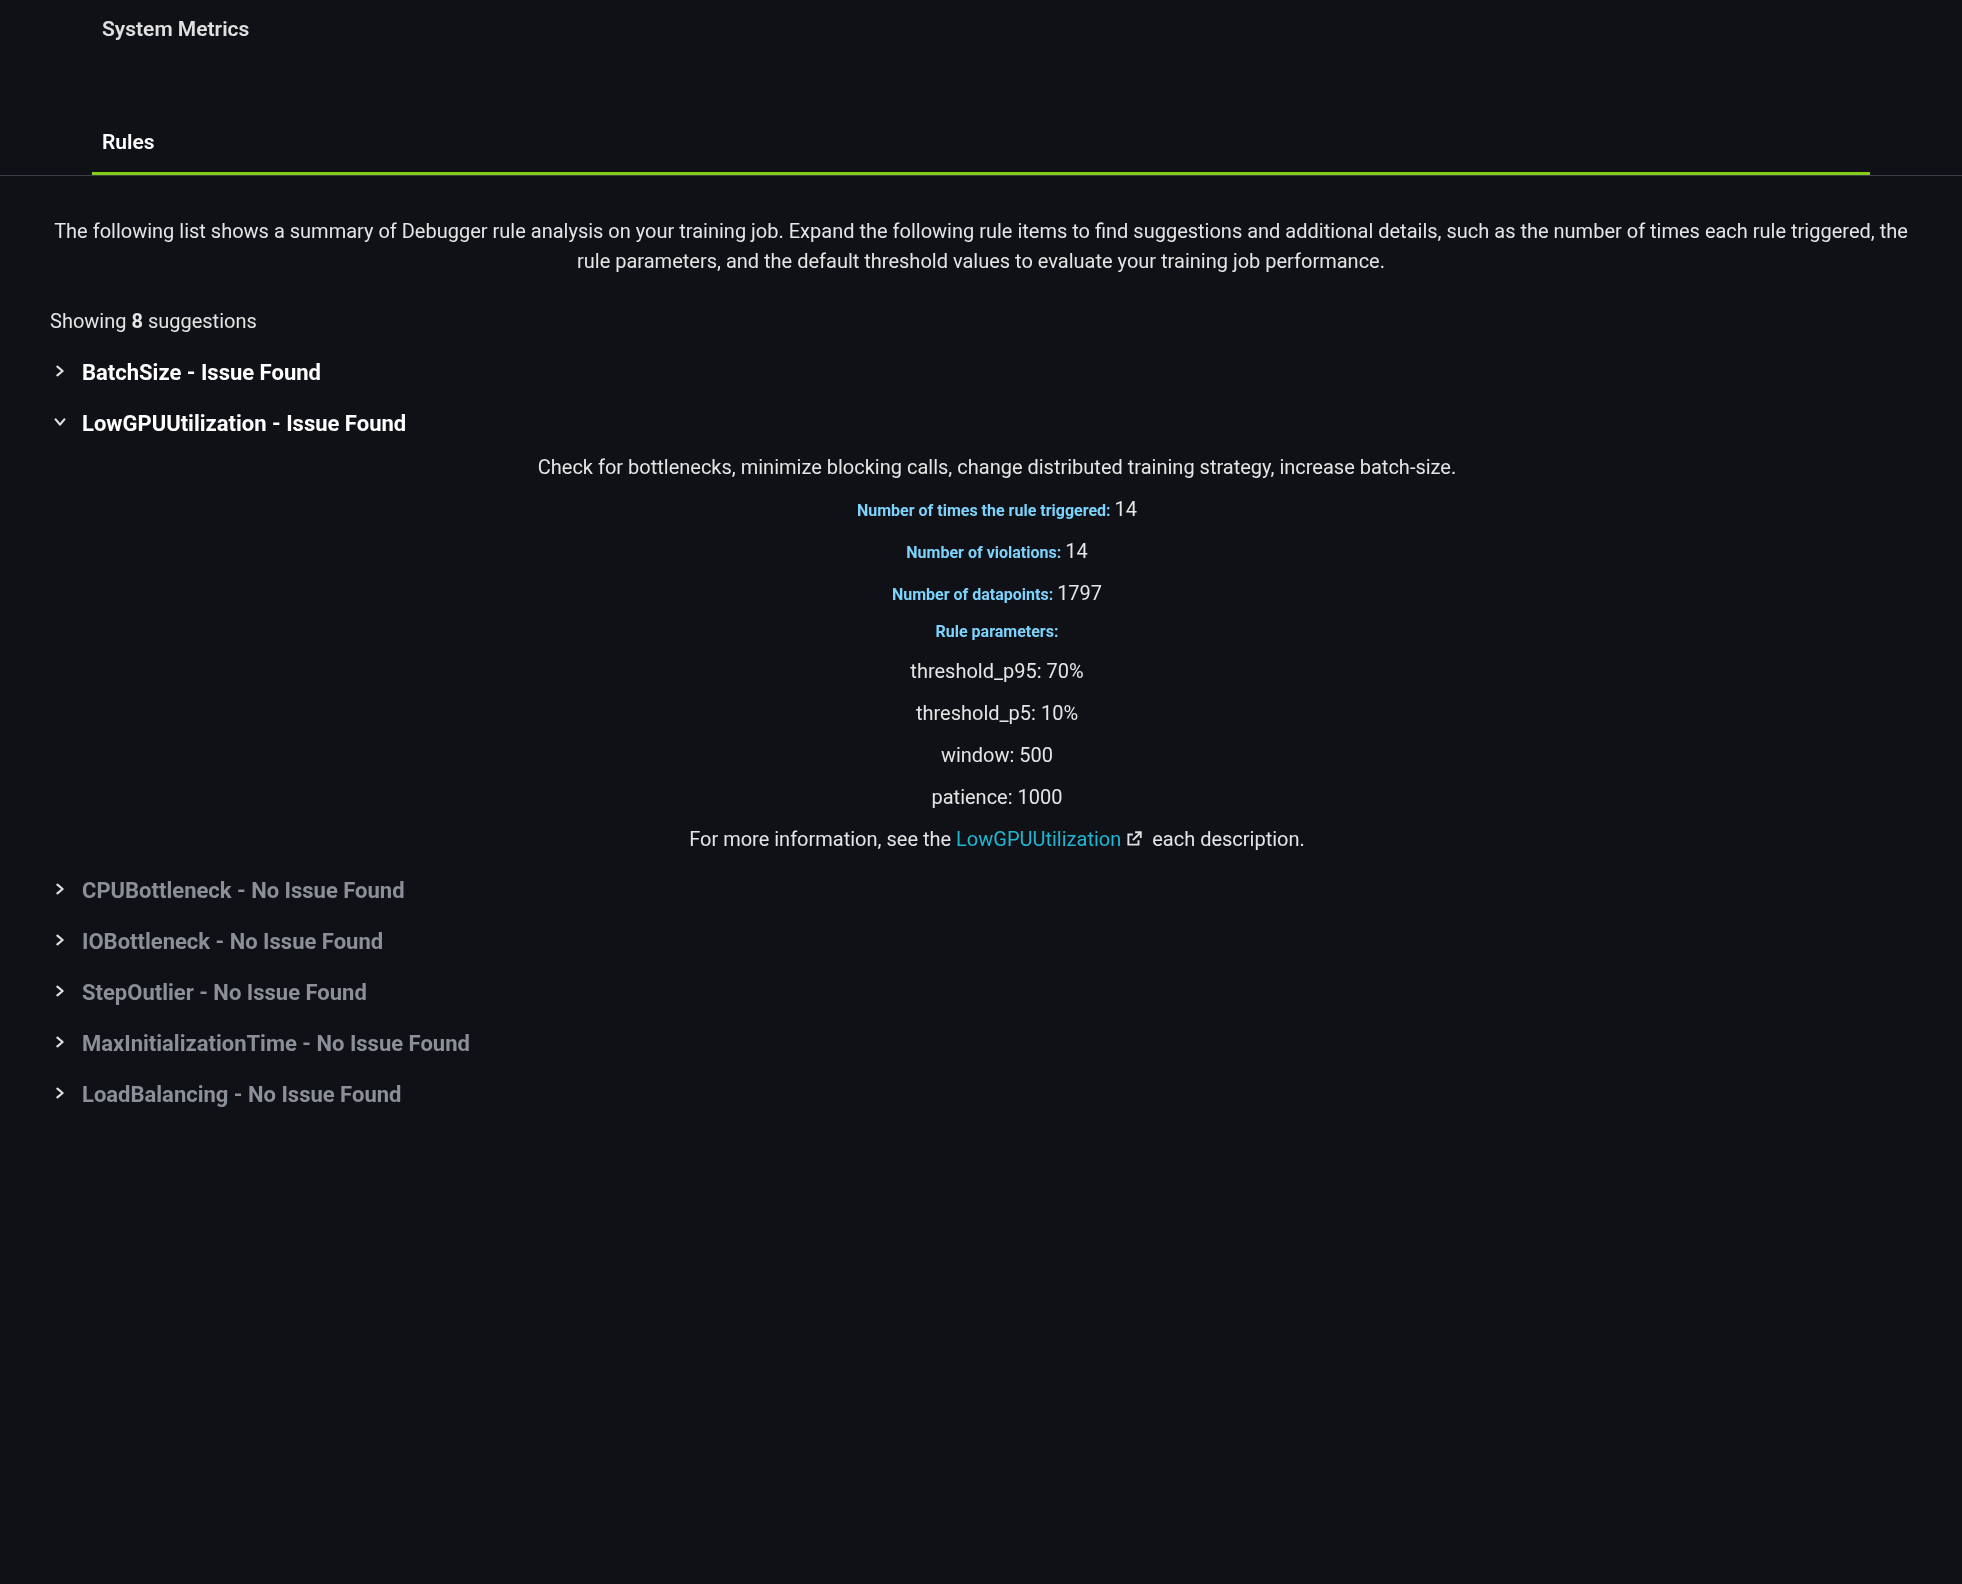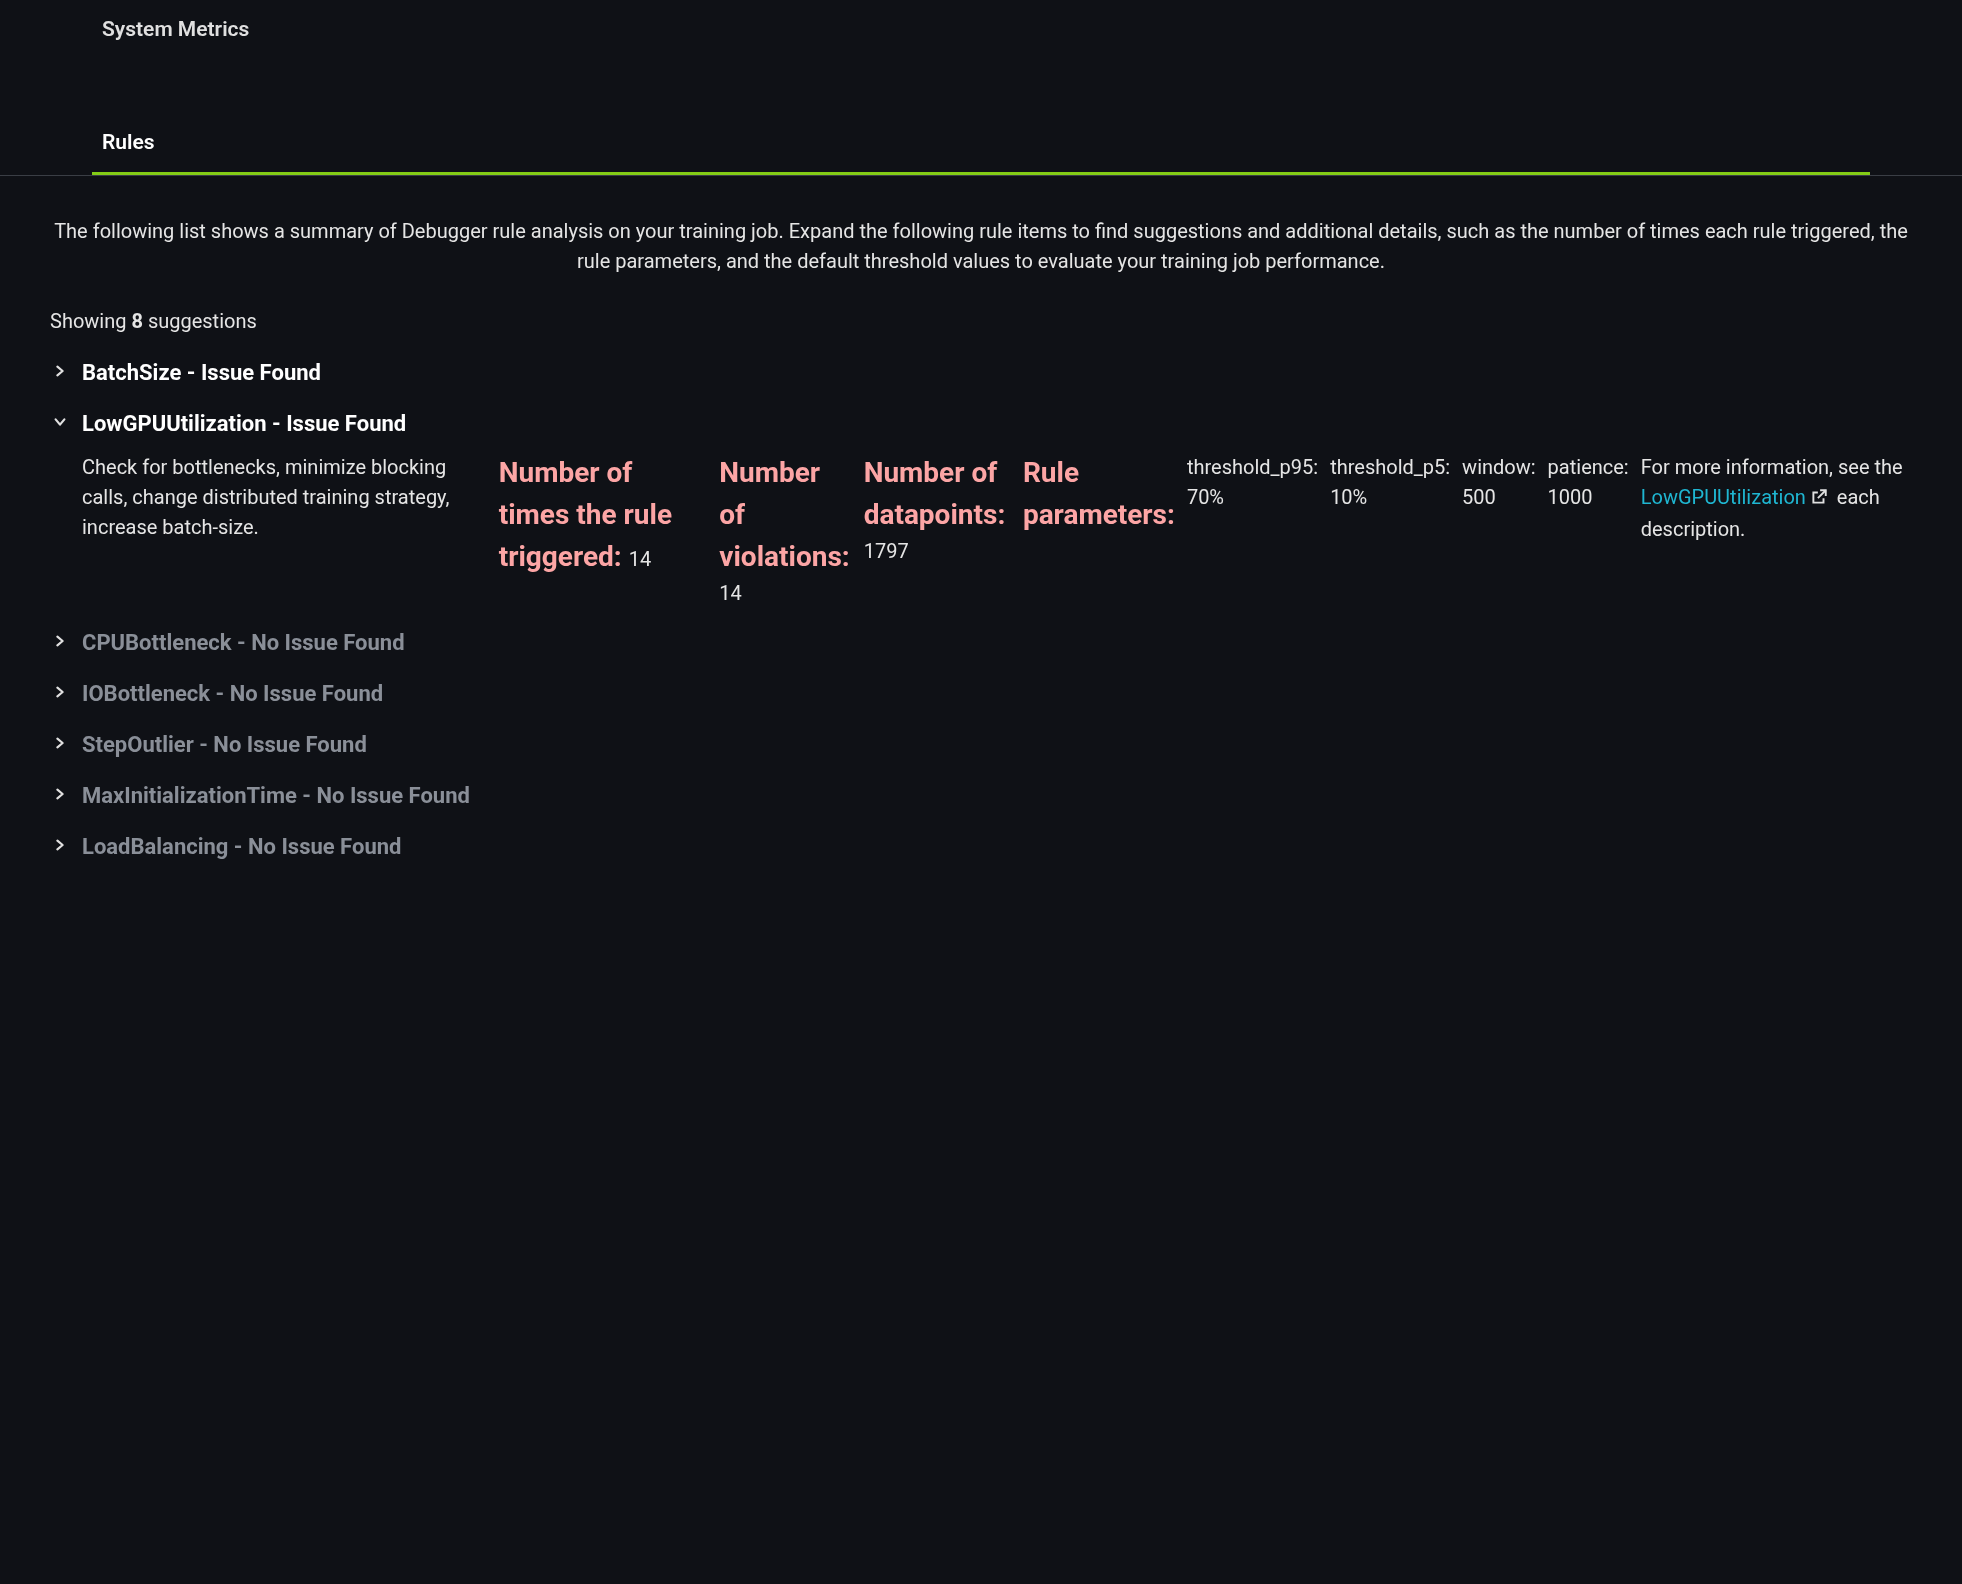--- a/index.html
+++ b/index.html
@@ -86,31 +86,32 @@
       color: #8a8f98;
     }
     .rule-body {
       display: flex;
       flex-direction: column;
       flex: 1;
     }
     .rule-details {
       margin-top: 12px;
       display: flex;
-      flex-direction: row;
+      flex-direction: column;
       gap: 12px;
+      text-align: center;
     }
     .rule-detail-text {
       font-size: 20px;
       color: #e5e5e5;
     }
     .rule-detail-label {
-      font-size: 28px;
-      font-weight: 700;
-      color: #fca5a5;
+      font-size: 16px;
+      font-weight: 700;
+      color: #7dd3fc;
     }
     .rule-detail-value {
       font-weight: 400;
       color: #e5e5e5;
     }
     .rule-param {
       font-size: 20px;
       color: #e5e5e5;
       font-weight: 400;
     }

